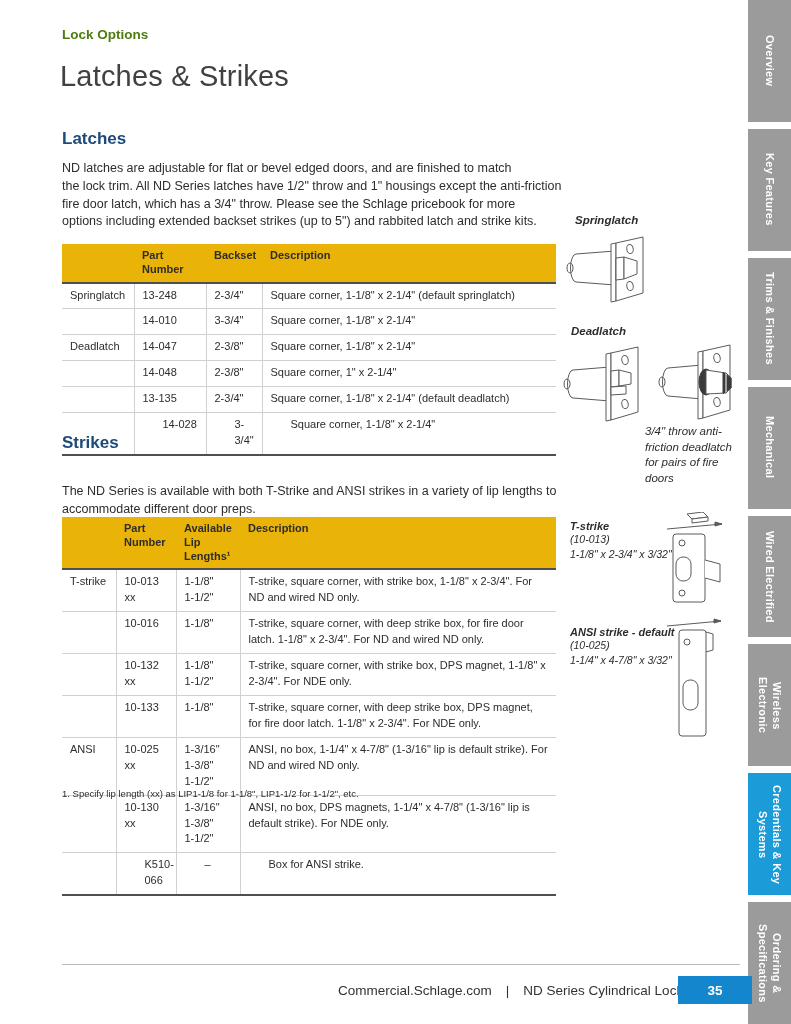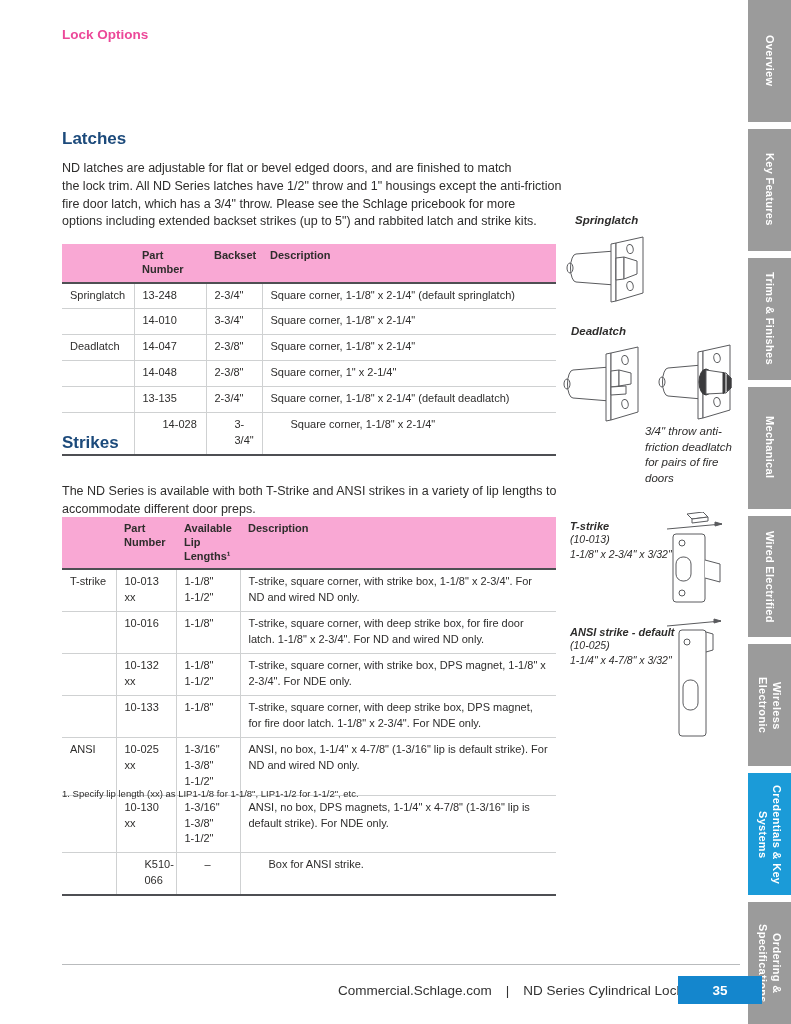--- a/index.html
+++ b/index.html
@@ -3,35 +3,35 @@
 <meta charset="utf-8">
 <style>
   html,body { margin:0; padding:0; background:#ffffff; }
   .page {
     position:relative; width:791px; height:1024px; margin:0 auto;
     background:#ffffff; overflow:hidden;
     font-family:"Liberation Sans", sans-serif; color:#2e2d2c;
   }
 
   
-  .eyebrow { position:absolute; left:62px; top:27px; font-size:13.5px; font-weight:bold; color:#ec4899;text-align:right; }
+  .eyebrow { position:absolute; left:62px; top:27px; font-size:13.5px; font-weight:bold; color:#4d7c0f;text-align:right; }
   .title   { position:absolute; left:60px; top:60px; font-size:29px; font-weight:400; color:#414042; letter-spacing:0.2px; }
   .section-heading { position:absolute; left:62px; font-size:17px; font-weight:bold; color:#1c4a7b; }
   #latches-heading { top:129px; }
   #strikes-heading { top:433px; }
   .para { position:absolute; left:62px; font-size:12.5px; line-height:1.42; color:#2e2d2c; white-space:pre-line; }
   #latches-body { top:160px; }
   #strikes-body { top:483px; }
 
   
   table { position:absolute; left:62px; border-collapse:collapse; table-layout:fixed; font-size:11px; color:#2e2d2c; }
   #latches-table { top:244px; width:494px; }
   #strikes-table { top:517px; width:494px; }
   th {
-    background:#f9a8d4; font-weight:bold; text-align:left; vertical-align:top;
+    background:#eab308; font-weight:bold; text-align:left; vertical-align:top;
     padding:5px 8px; border-bottom:2px solid #4e4f53; white-space:pre-line; line-height:1.25;
   }
   td { padding:4px 8px 5px 8px; border-top:1px solid #cfd1d2; vertical-align:top; line-height:1.45; }
   tbody tr:first-child td { border-top:none; }
   td + td { border-left:1px solid #cfd1d2; }
   tbody tr:last-child td { border-bottom:2px solid #4e4f53;padding-left:28px; }
   .lip-cell { white-space:pre-line; }
 
   .footnote { position:absolute; left:62px; top:788px; font-size:9.5px; color:#2e2d2c; }
 
@@ -58,30 +58,31 @@
     writing-mode:vertical-rl; color:#ffffff; font-weight:bold; font-size:11px;
     letter-spacing:0.3px; text-align:center; white-space:pre-line; line-height:1.3;
   }
   .tab.active { background:#1b9bd8; }
 
   
   .footer-rule { position:absolute; left:62px; top:964px; width:678px; height:1px; background:#b9bbbd; }
   .footer-text { position:absolute; left:338px; top:983px; font-size:13.5px; color:#333333; }
   .footer-text .sep { margin:0 14px; color:#333333; }
   .page-num {
-    position:absolute; left:678px; top:976px; width:84px; height:28px; background:#1486cd;
+    position:absolute; left:678px; top:976px; width:74px; height:28px; background:#1486cd;
     color:#ffffff; font-weight:bold; font-size:13.5px; display:flex; align-items:center; justify-content:center;
   }
 </style>
 </head>
 <body>
 
 <div class="page">
 
   <div class="eyebrow">Lock Options</div>
+  <div class="title">Latches &amp; Strikes</div>
 
   <div class="section-heading" id="latches-heading">Latches</div>
   <div class="para" id="latches-body">ND latches are adjustable for flat or bevel edged doors, and are finished to match
 the lock trim. All ND Series latches have 1/2" throw and 1" housings except the anti-friction
 fire door latch, which has a 3/4" throw.  Please see the Schlage pricebook for more
 options including extended backset strikes (up to 5") and rabbited latch and strike kits.</div>
 
   <table id="latches-table">
     <colgroup>
         <col style="width:72px">

